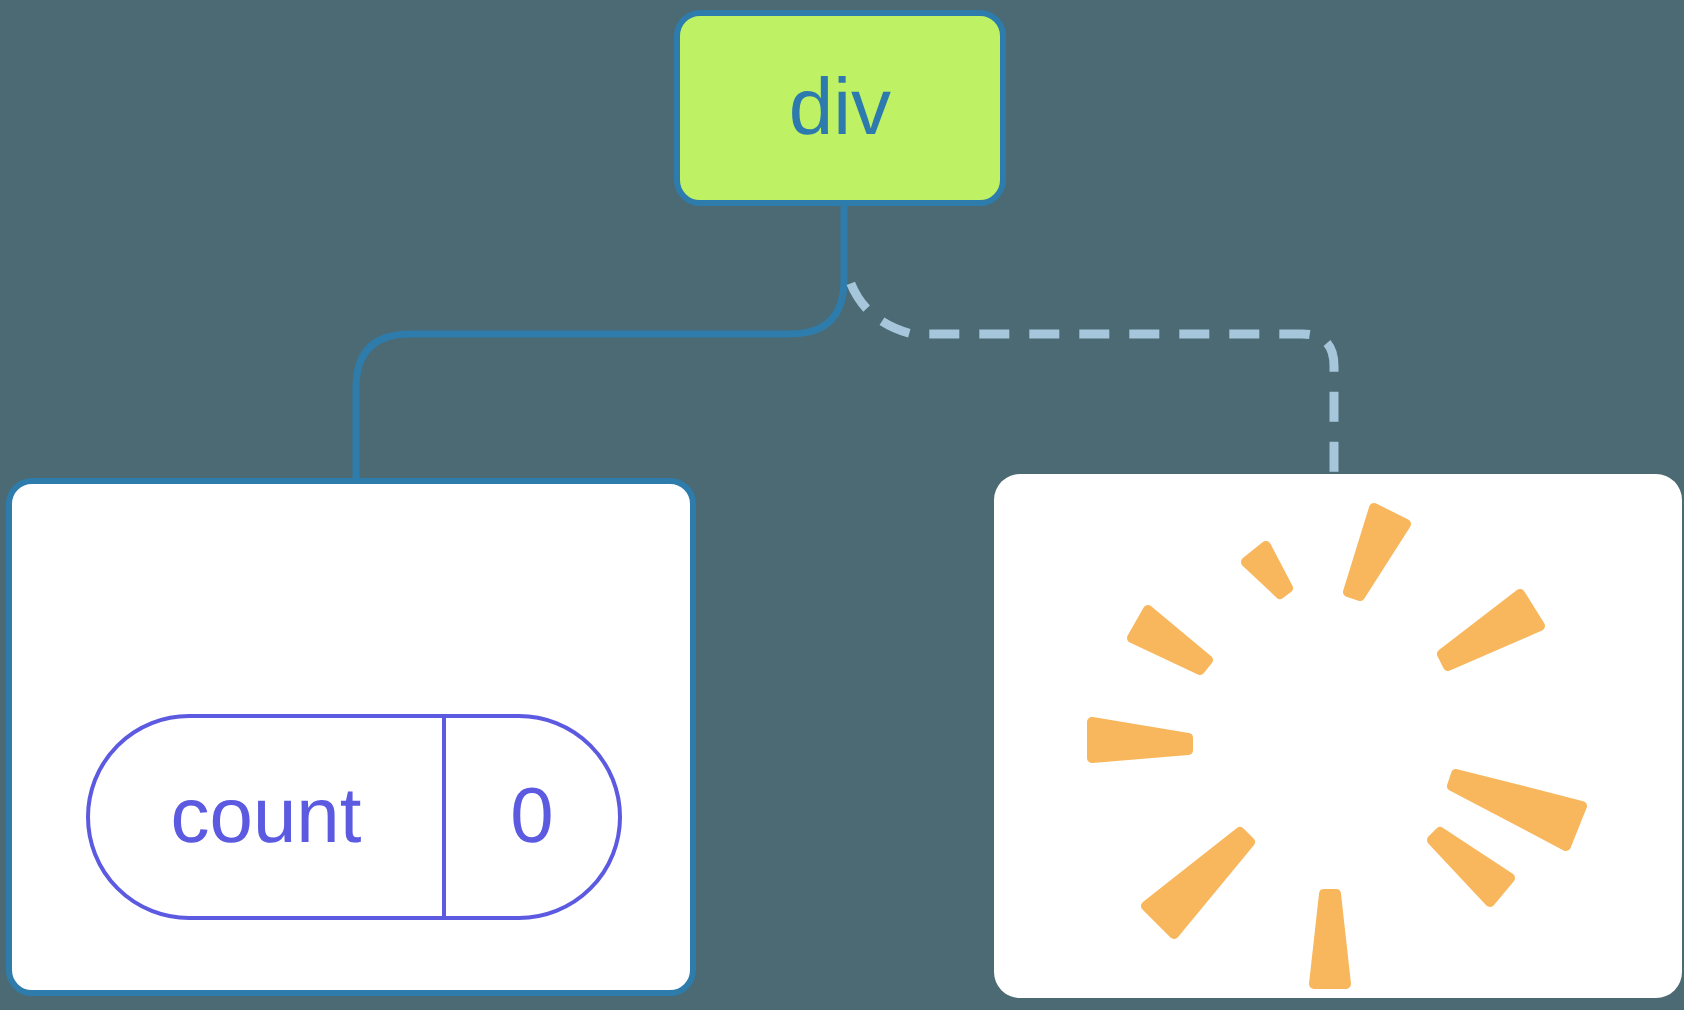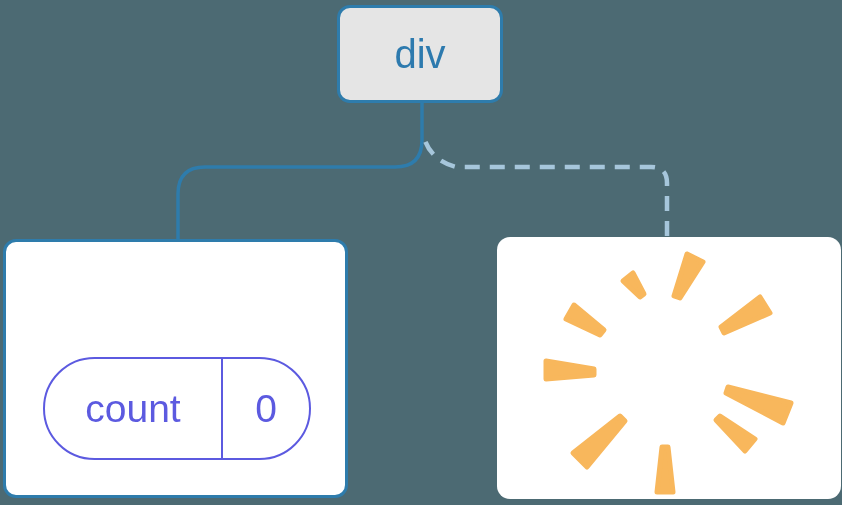--- a/index.html
+++ b/index.html
@@ -5,21 +5,21 @@
   html,body { margin:0; padding:0; background:#4c6a73; }
   .canvas {
     position:relative; width:842px; height:505px;
     background:#4c6a73; overflow:hidden;
     font-family:"Liberation Sans", sans-serif;
   }
   .connectors { position:absolute; left:0; top:0; width:842px; height:505px; }
 
   .node-root {
     position:absolute; left:337px; top:5px; width:166px; height:98px;
-    background:#e5e5e5; border:3px solid #2e7cac; border-radius:13px;
+    background:#bef264; border:3px solid #2e7cac; border-radius:13px;
     box-sizing:border-box;
     display:flex; align-items:center; justify-content:center;
   }
   .node-root span { font-size:40px; font-weight:500; color:#2d7aae; }
 
   .card {
     position:absolute; background:#ffffff; border-radius:13px; box-sizing:border-box;
   }
   .card-counter {
     left:3px; top:239px; width:345px; height:259px;

